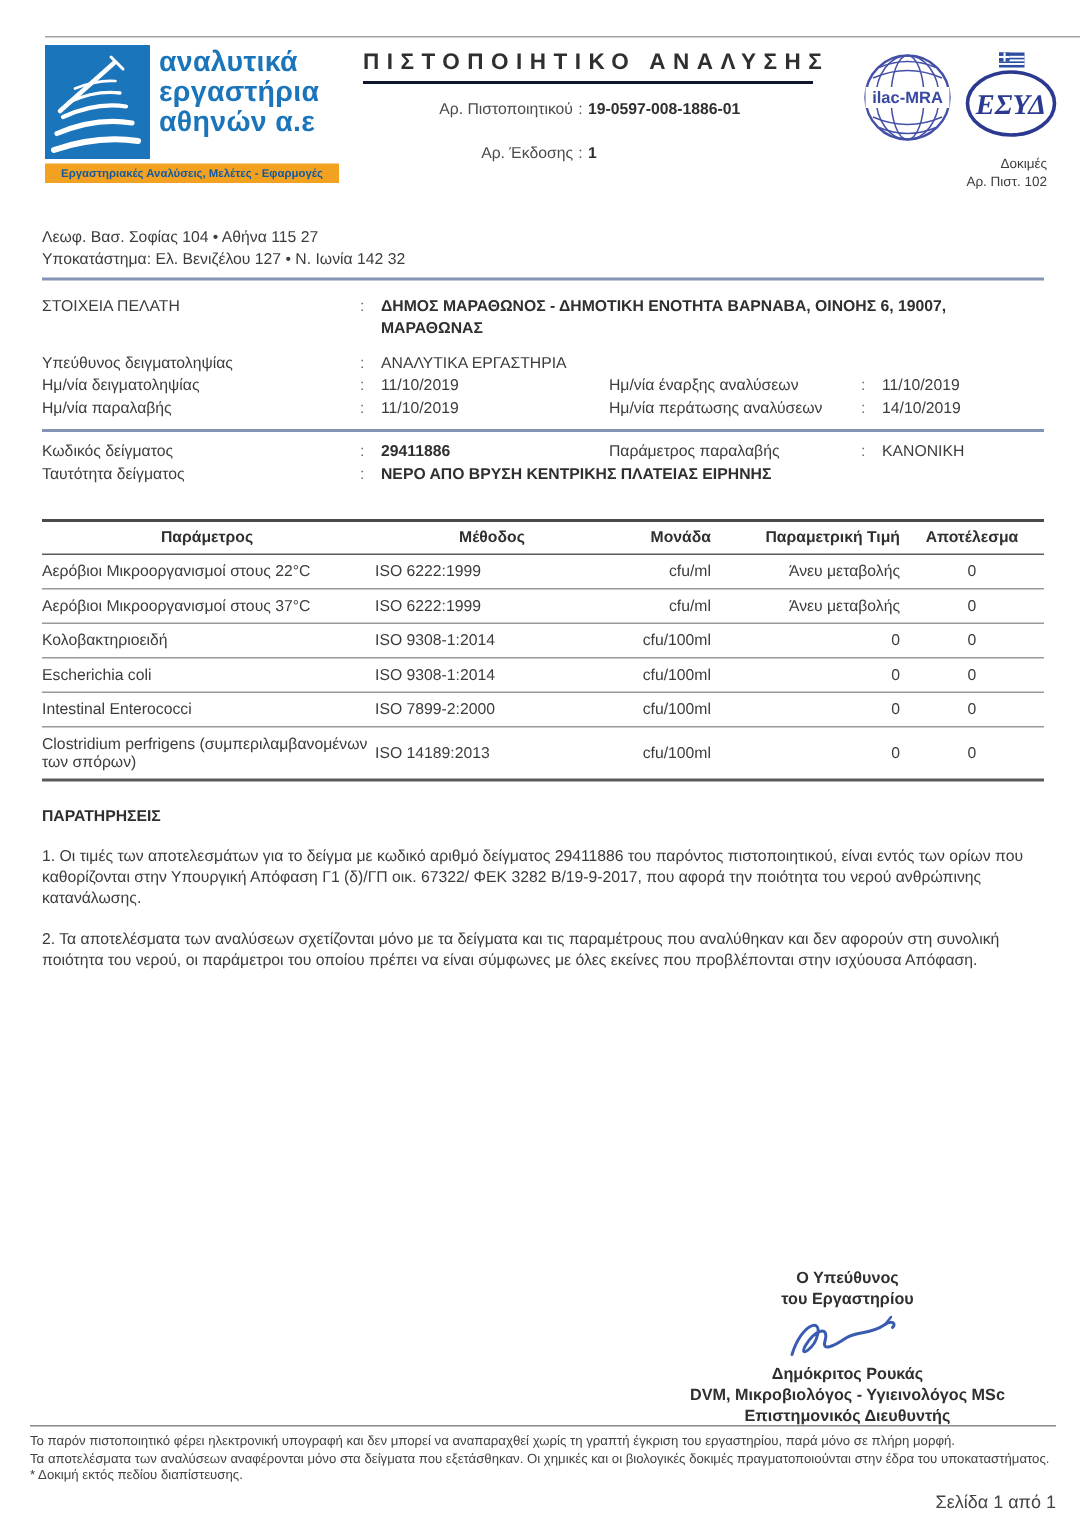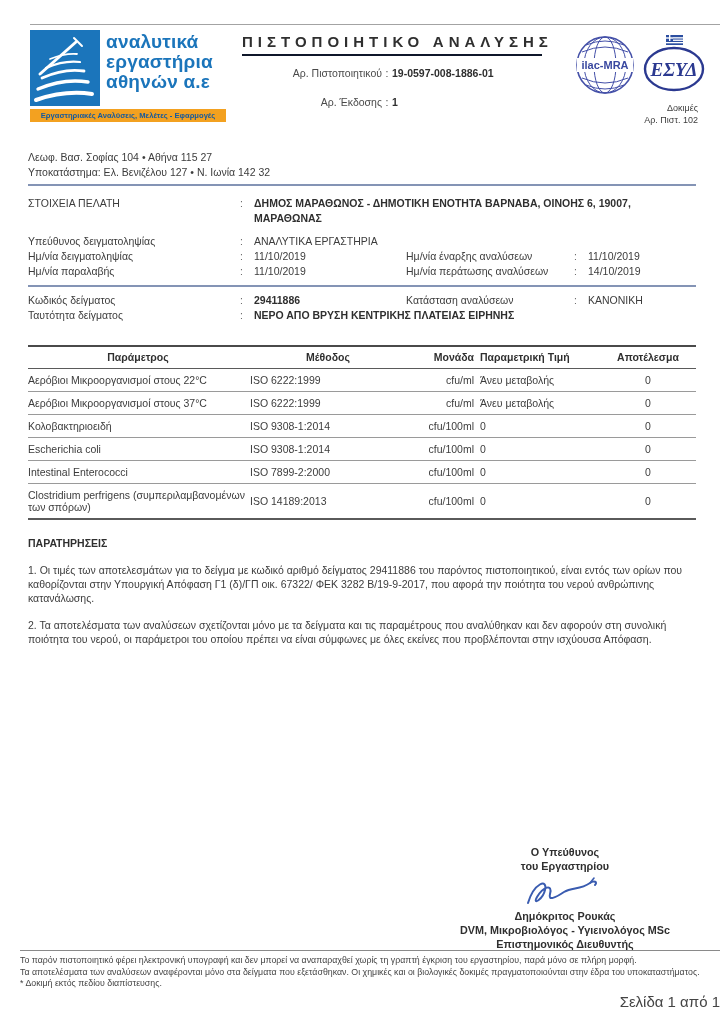--- a/index.html
+++ b/index.html
@@ -51,35 +51,35 @@
   table.results col.c0 { width:222px; }
   table.results col.c1 { width:158px; }
   table.results col.c2 { width:72px; }
   table.results col.c3 { width:122px; }
   table.results col.c4 { width:94px; }
   table.results th { font-weight:bold; color:#2f2f2f; text-align:center; padding:4px 2px 5px 0;
     border-top:2px solid #4a4a4a; border-bottom:1px solid #5a5a5a; }
   table.results td { padding:5px 2px 5px 0; border-bottom:1px solid #9a9a9a; color:#3c3c3c; }
   table.results tr:last-child td { border-bottom:2px solid #5a5a5a; }
   table.results th.col2, table.results td.col2 { text-align:right; padding-right:6px; }
-  table.results th.col3, table.results td.col3 { text-align:left; }
+  table.results th.col3, table.results td.col3 { text-align:right; }
   table.results th.col4, table.results td.col4 { text-align:center; }
 
   
   .remarks { margin-top:16px; font-size:10.5px; line-height:14px; }
   .remarks h3 { font-size:10.5px; font-weight:bold; color:#2f2f2f; }
   .remarks p { margin-top:13px; color:#3c3c3c; }
 
   
   .sig { position:absolute; left:430px; top:845px; width:270px; text-align:center; font-size:10.8px; font-weight:bold; color:#2f2f2f; line-height:14px; }
   .sig .scribble { margin:2px auto 0 auto; display:block; }
 
   
-  .footer { position:absolute; left:20px; right:4px; top:950px; border-top:1px solid #8a8a8a; padding-top:4px; font-size:8.8px; line-height:11.5px; color:#444; }
-  .footer .pageno { text-align:right; margin-top:6px; font-size:15px; }
+  .footer { position:absolute; left:20px; right:20px; top:950px; border-top:1px solid #8a8a8a; padding-top:4px; font-size:8.8px; line-height:11.5px; color:#444; }
+  .footer .pageno { text-align:right; margin-top:6px; font-size:12px; }
 </style>
 </head>
 <body>
 
 <div class="page">
   <div class="topline"></div>
 
   <div class="header">
 
     <div class="logo-wrap">
@@ -195,21 +195,21 @@
         <span>11/10/2019</span>
         <span>Ημ/νία περάτωσης αναλύσεων</span>
         <span class="colon"></span>
         <span>14/10/2019</span>
       </div>
       <div class="divider" style="margin-top:6px; margin-bottom:6px;"></div>
       <div class="crow4">
         <span>Κωδικός δείγματος</span>
         <span class="colon"></span>
         <span class="b">29411886</span>
-        <span>Κατάσταση αναλύσεων</span>
+        <span>Παράμετρος παραλαβής</span>
         <span class="colon"></span>
         <span>ΚΑΝΟΝΙΚΗ</span>
       </div>
       <div class="crow">
         <span>Ταυτότητα δείγματος</span>
         <span class="colon"></span>
         <span class="b">ΝΕΡΟ ΑΠΟ ΒΡΥΣΗ ΚΕΝΤΡΙΚΗΣ ΠΛΑΤΕΙΑΣ ΕΙΡΗΝΗΣ</span>
       </div>
     </div>
 

